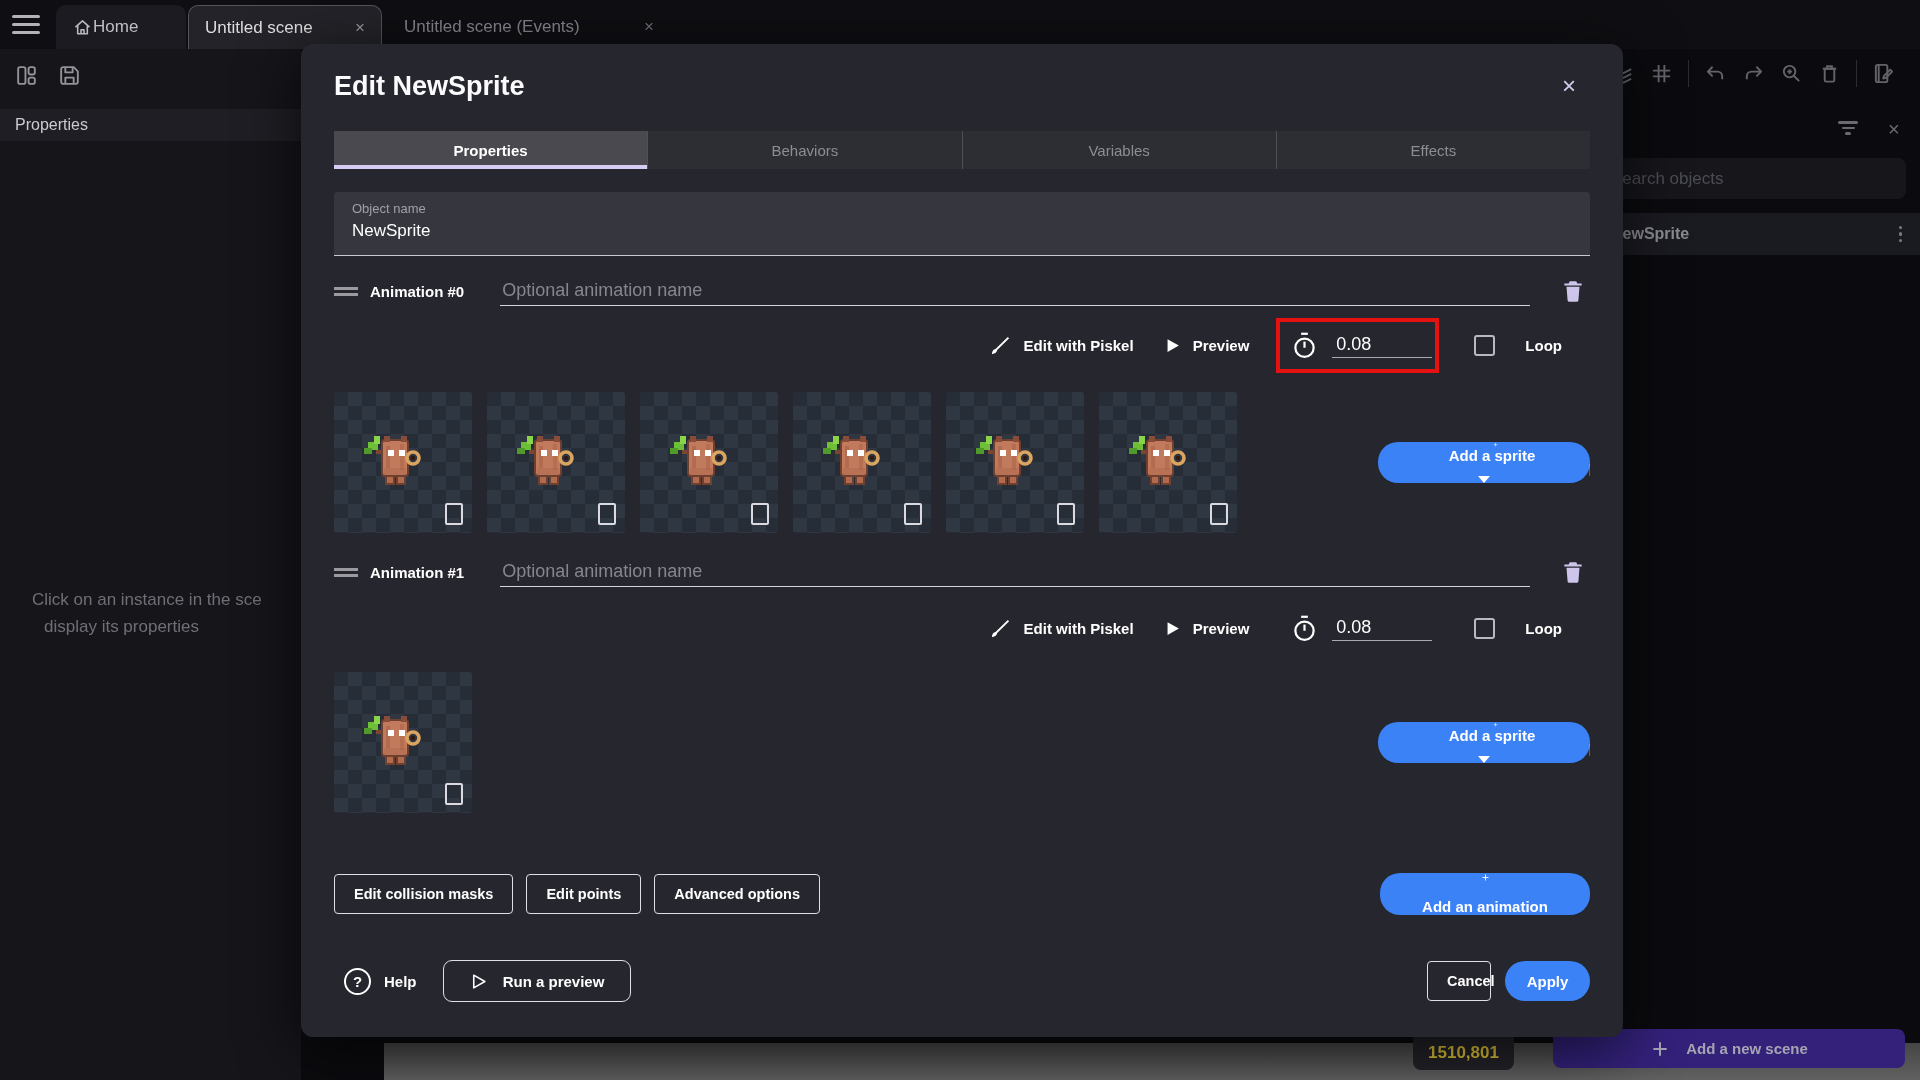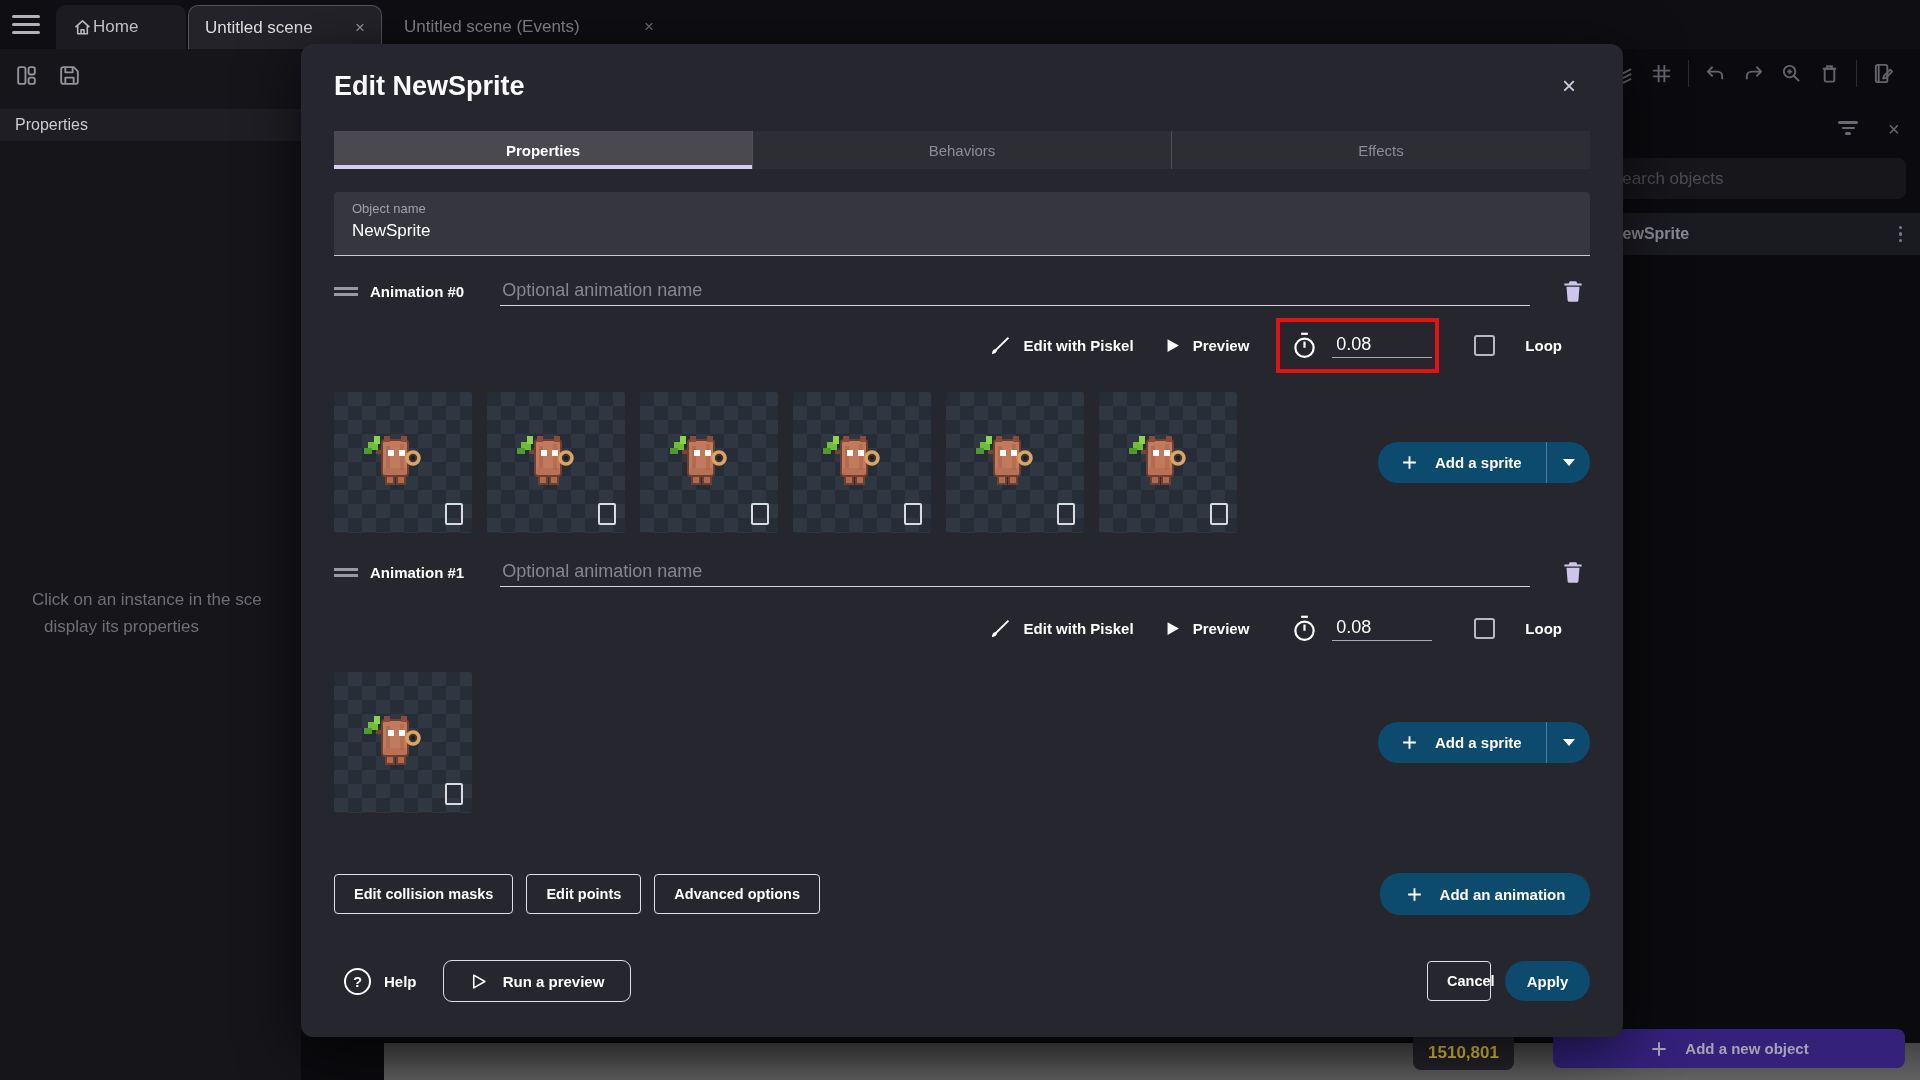--- a/index.html
+++ b/index.html
@@ -95,22 +95,22 @@
 
   .thumbs { position:absolute; left:33px; width:1256px; height:141px; display:flex; align-items:center; }
   .frames { display:flex; gap:15px; }
   .frame-tile { width:138px; height:141px; border-radius:3px; position:relative; cursor:pointer;
     background-image:conic-gradient(#2f3742 90deg, #262d36 90deg 180deg, #2f3742 180deg 270deg, #262d36 270deg);
     background-size:28px 28px; }
   .frame-tile svg { position:absolute; left:28px; top:36px; }
   .frame-check { position:absolute; right:9px; bottom:8px; width:18px; height:22px;
     border:2.5px solid #dadae0; border-radius:2px; background:none; }
 
-  .btn-purple { background:#0c4a6e; border:none; border-radius:20px; color:#fff; font-size:15px; font-weight:bold;
-    display:flex; align-items:center; }
+  .btn-purple { background:#3b82f6; border:none; border-radius:20px; color:#fff; font-size:15px; font-weight:bold;
+    display:flex; align-items:center;flex-direction:column; }
   .add-sprite { margin-left:auto; width:212px; height:41px; }
   .add-sprite .plus { margin-left:22px; }
   .add-sprite .asl { margin-left:16px; }
   .add-sprite .vd { margin-left:auto; width:1px; height:41px; background:rgba(255,255,255,.28); }
   .add-sprite .caret-box { width:43px; display:flex; justify-content:center; }
   .caret { width:0; height:0; border-left:6px solid transparent; border-right:6px solid transparent;
     border-top:7px solid #fff; }
 
   .dlg-actions { position:absolute; left:33px; top:829px; width:1256px; height:42px; display:flex;
     align-items:center; gap:13px; }
@@ -244,30 +244,31 @@
 <div class="gray-strip"></div>
 
 <div class="coords-badge">
   <span>1510,801</span>
 </div>
 
 <button class="add-object-btn">
   <svg viewBox="0 0 24 24" width="20" height="20" fill="none" stroke="#a6a4b3" stroke-width="2.4">
     <path d="M12 4v16M4 12h16"></path>
   </svg>
-  <span>Add a new object</span>
+  <span>Add a new scene</span>
 </button>
 
 <section class="dialog">
   <h1 class="dlg-title">Edit NewSprite</h1>
   <button class="dlg-close">×</button>
 
   <nav class="dlg-tabs">
     <div class="dlg-tab active">Properties</div>
     <div class="dlg-tab">Behaviors</div>
+    <div class="dlg-tab">Variables</div>
     <div class="dlg-tab">Effects</div>
   </nav>
 
   <div class="objname">
     <div class="lbl">Object name</div>
     <input value="NewSprite" style="">
   </div>
 
   <div class="anim-header" style="top:230px">
     <span class="drag-handle"></span>

